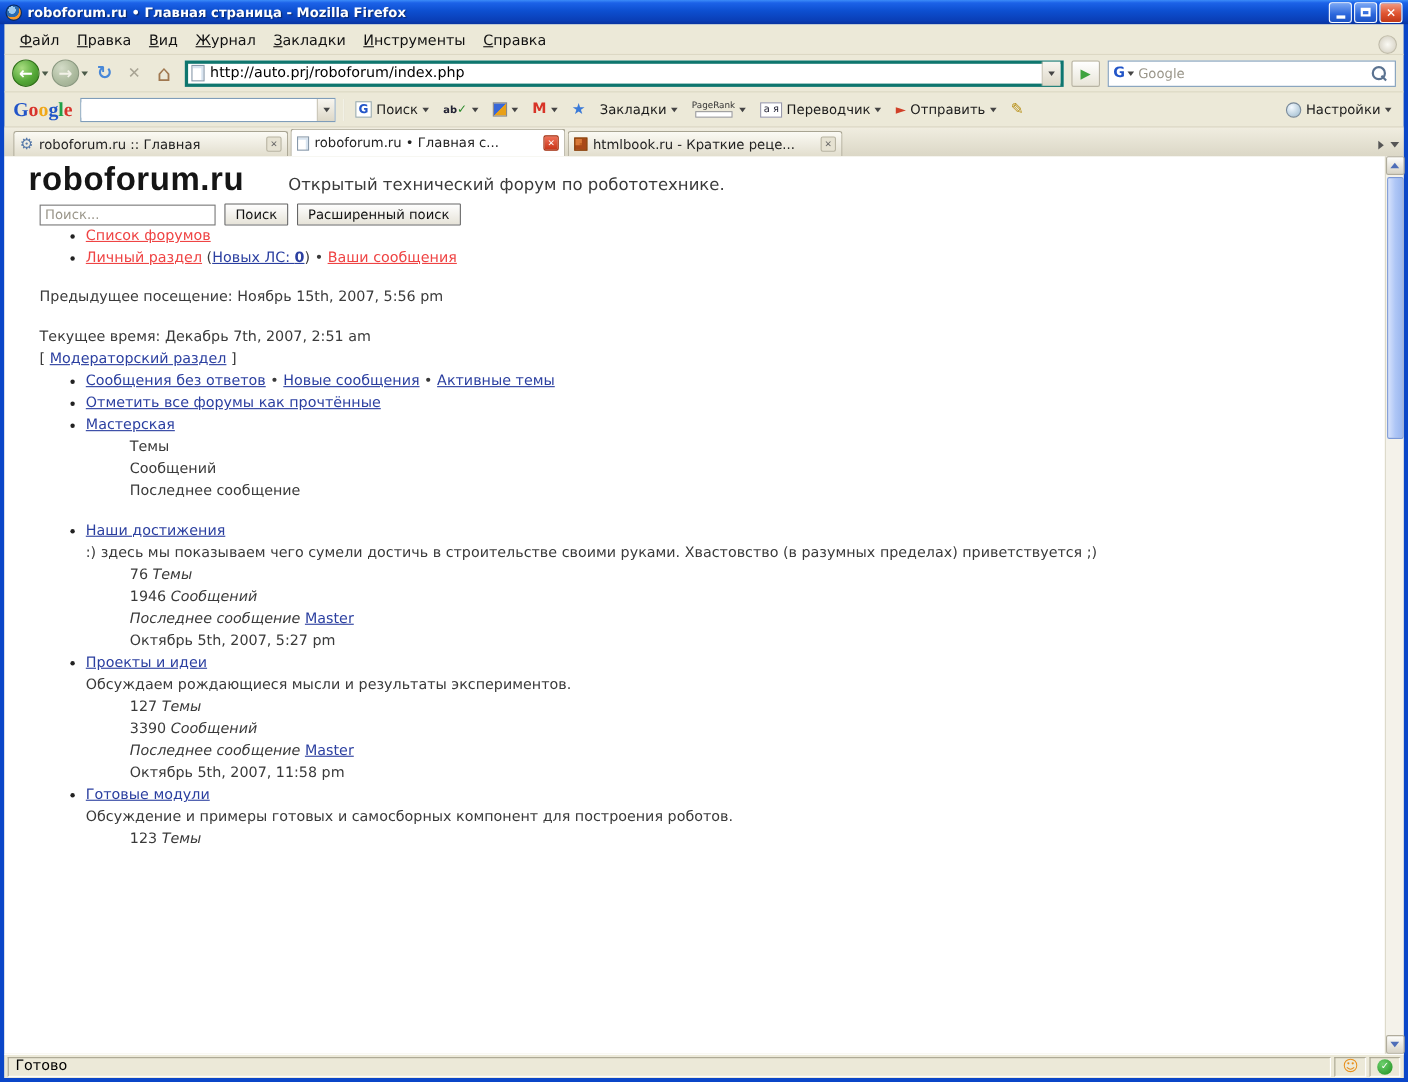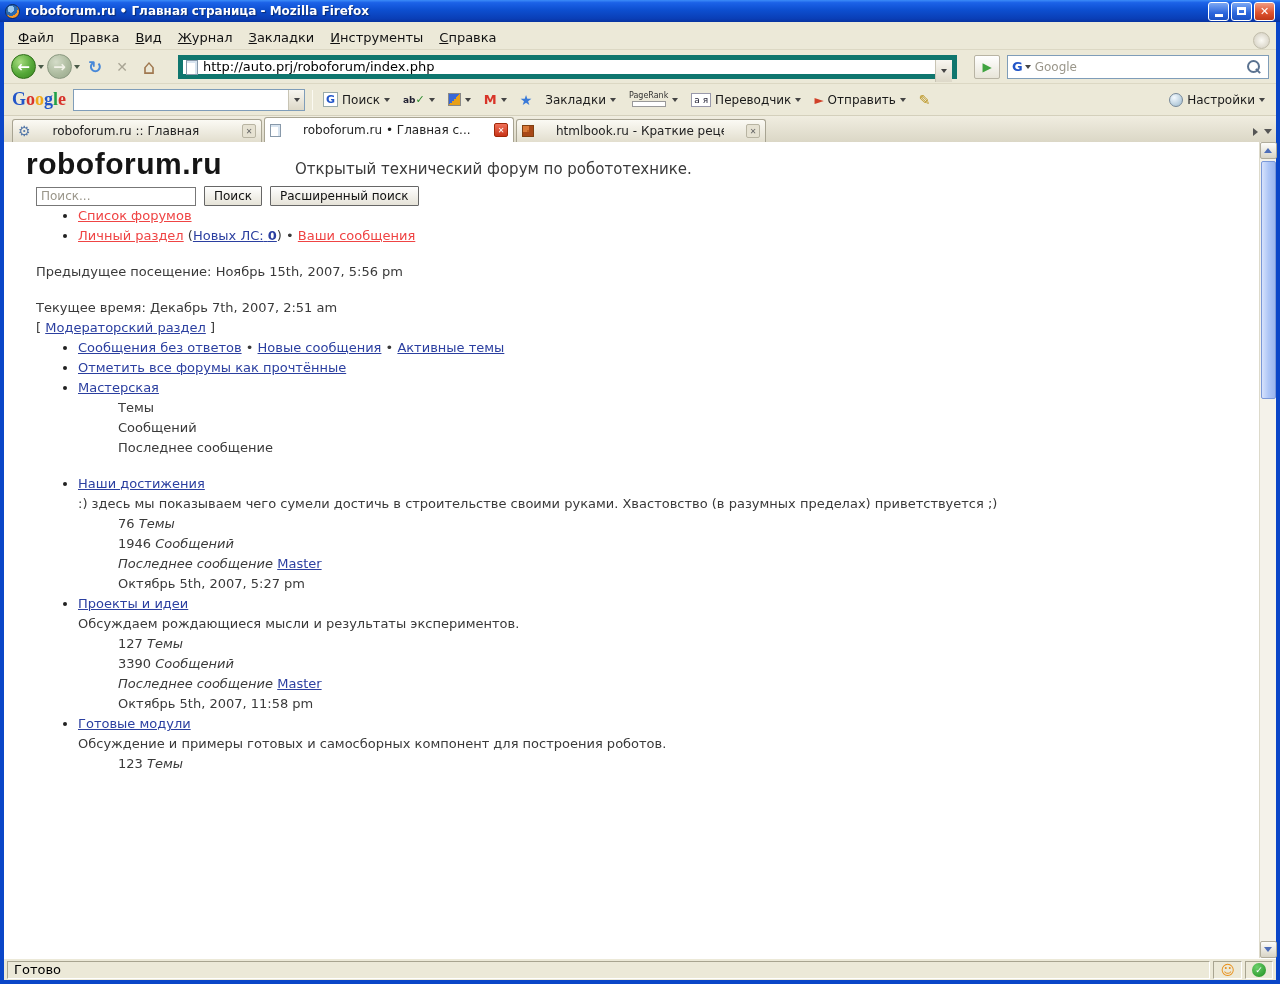--- a/index.html
+++ b/index.html
@@ -41,21 +41,21 @@
   .back-btn::before { content:"←"; }
   .fwd-btn { background:radial-gradient(circle at 35% 30%, #D4DCC8, #AEBCA0 55%, #97A68A); border:1px solid #8A9880; color:#F2F2E8; }
   .fwd-btn::before { content:"→"; }
   .sq-btn { width:24px; height:26px; display:flex; align-items:center; justify-content:center; font-size:17px; }
   .reload-btn { color:#4888D8; } .reload-btn::before { content:"↻"; font-weight:bold; }
   .stop-btn { color:#A8A494; } .stop-btn::before { content:"✕"; font-weight:bold; font-size:14px; }
   .home-btn { color:#A07850; font-size:20px; } .home-btn::before { content:"⌂"; }
   .crt { width:0; height:0; border-left:3px solid transparent; border-right:3px solid transparent; border-top:4px solid #4A5A48; display:inline-block; }
   .crt.dark { border-top-color:#444; }
 
-  .urlbox { flex:1; height:24px; background:#fff; border:5px solid #0f766e; display:flex; padding-left:3px; margin:0 14px; }
+  .urlbox { flex:1; height:24px; background:#fff; border:3px solid #0f766e; display:flex; align-items:center; padding-left:3px; margin:0 4px; }
   .page-icon { width:12px; height:15px; background:#fff; border:1px solid #8899AA; box-shadow:inset -2px 2px 0 #D8E4F0; flex:0 0 auto; }
   .url-input { flex:1; border:none; outline:none; background:transparent; font-family:inherit; font-size:13px; color:#000; padding:0 5px; }
   .combo-btn { width:17px; height:22px; background:linear-gradient(#F8F6F0,#DDD8C8); border-left:1px solid #C8C4B4;
     display:flex; align-items:center; justify-content:center; }
   .go-btn { width:26px; height:24px; display:flex; align-items:center; justify-content:center;
     border:1px solid #B8B4A4; border-radius:2px; background:linear-gradient(#FFFFFF,#E8E5D8); color:#3FA33F; }
   .go-btn::before { content:"▶"; font-size:12px; }
 
   .searchbox { width:262px; height:24px; background:#fff; border:1px solid #7F9DB9; display:flex; align-items:center; margin-left:4px; }
   .g-badge { padding:0 2px 0 4px; color:#2255C8; font-weight:bold; font-size:13px; }
@@ -89,42 +89,42 @@
   .ic-translate { border:1px solid #99A; background:#fff; font-size:9px; padding:1px 2px; color:#223; }
   .ic-translate::before { content:"а я"; }
   .ic-send::before { content:"►"; color:#D04028; font-size:12px; }
   .ic-pen::before { content:"✎"; color:#B89018; font-size:14px; }
   .ic-settings { width:14px; height:14px; border-radius:50%; border:1px solid #789; background:radial-gradient(circle at 35% 30%,#F4FAFF,#9AB8CC); }
   .vsep { width:1px; height:20px; background:#C8C4B0; border-right:1px solid #FBFAF2; }
   .gspacer { flex:1; }
 
   
   .tabbar { height:26px; background:linear-gradient(#F0EDE0,#DBD7C6); display:flex; align-items:flex-end; padding:0 30px 0 8px; position:relative; }
-  .tab { width:250px; height:23px; display:flex; align-items:center; gap:22px; padding:0 5px;
+  .tab { width:250px; height:23px; display:flex; align-items:center; gap:5px; padding:0 5px;
     border:1px solid #A8A492; border-bottom:none; border-radius:3px 3px 0 0; margin-right:2px;
     background:linear-gradient(#FBFAF4,#E2DECE); font-size:12px; color:#222; }
   .tab.active { background:#fff; height:25px; }
   .tab-label { flex:1; white-space:nowrap; overflow:hidden; }
   .tab-close { width:14px; height:14px; display:flex; align-items:center; justify-content:center; font-size:8px; color:#666;
     background:#E6E2D2; border:1px solid #B8B4A2; border-radius:2px; flex:0 0 auto; }
   .tab-close::before { content:"✕"; }
   .tab.active .tab-close { background:linear-gradient(#F07058,#C83418); color:#fff; border-color:#A02808; font-weight:bold; }
   .ic-gear::before { content:"⚙"; color:#5578A8; font-size:14px; }
   .ic-doc { width:11px; height:13px; background:#fff; border:1px solid #8899AA; box-shadow:inset -2px 2px 0 #D8E4F0; flex:0 0 auto; }
   .ic-htmlbook { width:12px; height:12px; background:#C06020; border:1px solid #804010;
     box-shadow:inset -4px -4px 0 #A84818, inset 4px 4px 0 #D87838; flex:0 0 auto; }
   .tab-scroll { position:absolute; right:18px; bottom:6px; width:0; height:0;
     border-top:4px solid transparent; border-bottom:4px solid transparent; border-left:5px solid #555; }
   .tab-list-btn { position:absolute; right:4px; bottom:8px; width:0; height:0;
     border-left:4px solid transparent; border-right:4px solid transparent; border-top:5px solid #555; }
 
   
   .content-row { flex:1; display:flex; min-height:0; }
   .page { flex:1; background:#fff; overflow:hidden; padding-top:12px; color:#3A3A3A; font-size:13px; line-height:20px; }
-  .page-header { display:flex; align-items:baseline; margin-left:22px;gap:33px; }
+  .page-header { display:flex; align-items:baseline; margin-left:22px; }
   .page h1 { font-family:"Liberation Sans",sans-serif; font-size:30px; font-weight:bold; color:#151515; letter-spacing:0.5px; }
   .subtitle { margin-left:40px; font-size:15px; }
   .search-row { margin:7px 0 0 32px; display:flex; gap:8px; align-items:center; }
   .psearch { width:160px; height:19px; border:1px solid #777; padding:1px 4px; font-family:inherit; font-size:12px; }
   .pbtn { height:20px; border:1px solid #666; background:linear-gradient(#FEFEFE,#E6E3D8); font-family:inherit; font-size:12px;
     padding:0 9px; color:#111; border-radius:1px; }
   ul.blist { list-style:disc; padding-left:74px; margin:0; }
   ul.blist li::marker { color:#222; }
   .m22 { margin-top:22px; } .m16 { margin-top:16px; } .m15 { margin-top:15px; }
   a { text-decoration:underline; cursor:pointer; }

